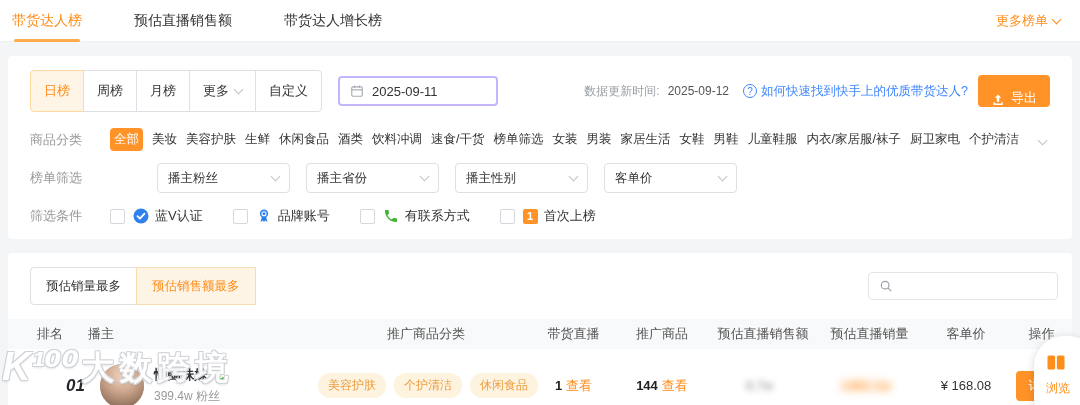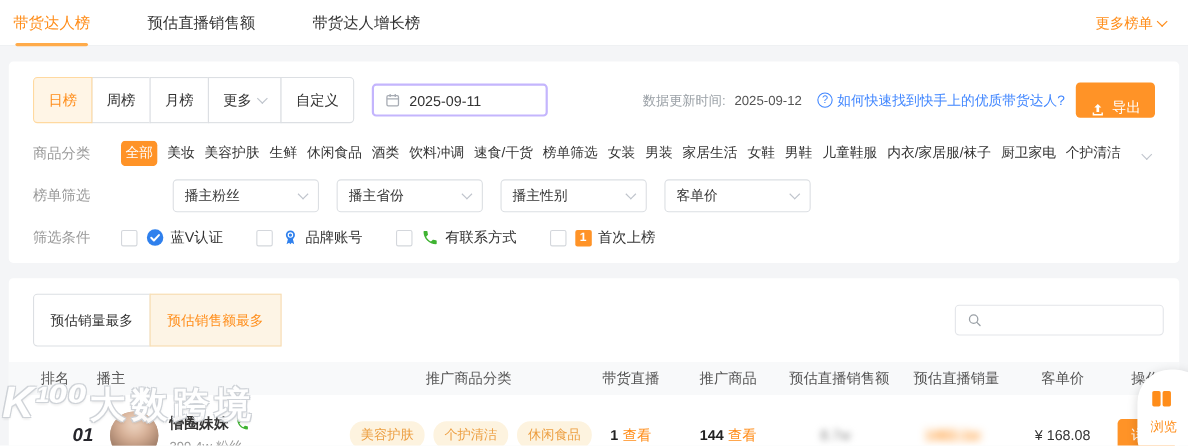--- a/index.html
+++ b/index.html
@@ -63,21 +63,21 @@
   .conds { margin-top:14px; }
   .cond { display:flex; align-items:center; gap:6px; margin-right:30px; font-size:13px;
     color:#333; cursor:pointer; }
   .cbox { width:15px; height:15px; border:1px solid #d4d7dc; border-radius:2px;
     background:#fff; margin-right:2px; }
   .badge1 { width:15px; height:15px; background:#ff9327; border-radius:2px; color:#fff;
     font-size:11px; font-weight:bold; display:flex; align-items:center; justify-content:center; }
   
   .table-card { margin-top:14px; padding-top:14px; border-radius:4px 4px 0 0; height:240px; }
   .tc-top { display:flex; align-items:center; padding:0 14px 0 22px; }
-  .sbtn { height:48px; padding:0 15px; border:1px solid #dcdfe3; background:#fff;
+  .sbtn { height:38px; padding:0 15px; border:1px solid #dcdfe3; background:#fff;
     font-size:12.5px; color:#333; margin-left:-1px; cursor:pointer; font-family:inherit; }
   .sbtn:first-child { border-radius:4px 0 0 4px; margin-left:0; }
   .sbtn:last-child { border-radius:0 4px 4px 0; }
   .sbtn.active { background:#fdf4e5; color:#ff8d1a; border-color:#f7ddb2; z-index:1; }
   .search { margin-left:auto; width:190px; height:28px; border:1px solid #e3e5e9;
     border-radius:4px; display:flex; align-items:center; padding:0 8px 0 10px; }
   .search input { border:none; outline:none; flex:1; font-size:12px; color:#333;
     font-family:inherit; min-width:0; background:transparent; }
   .search input::placeholder { color:#c0c4cc; }
   .trow { display:flex; align-items:center; }

